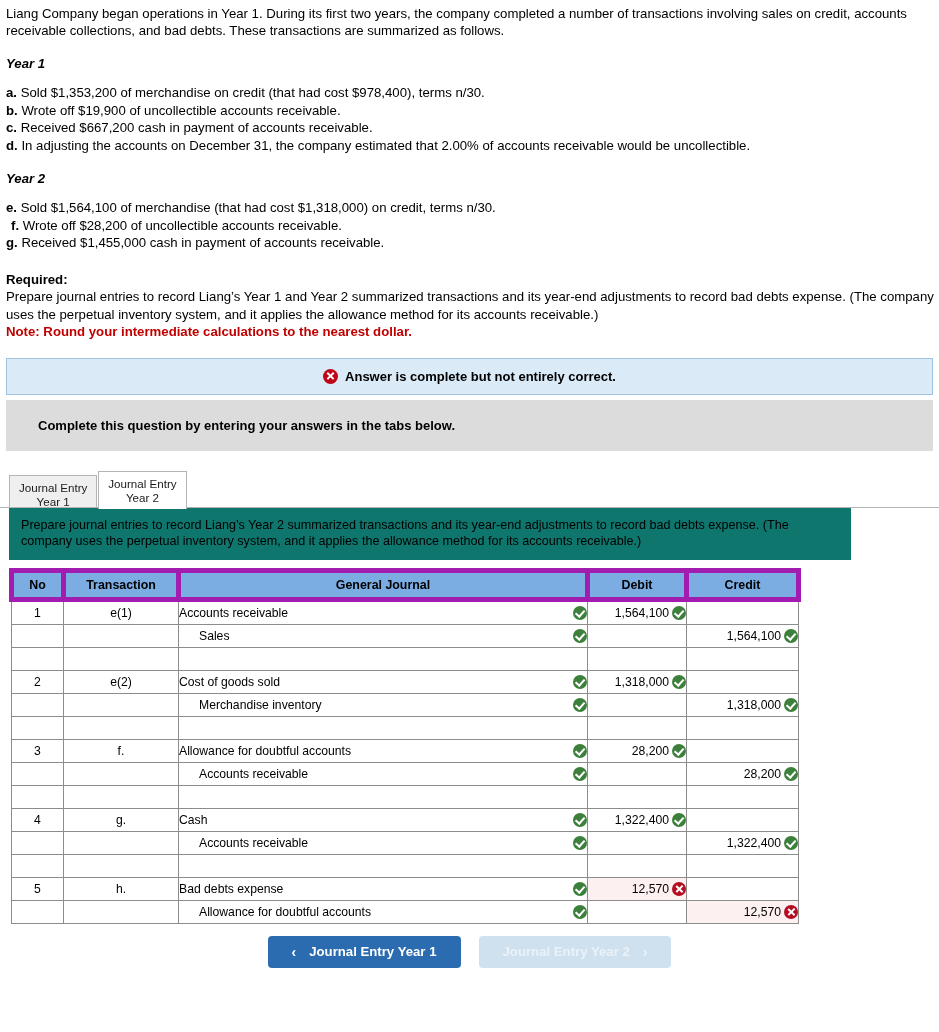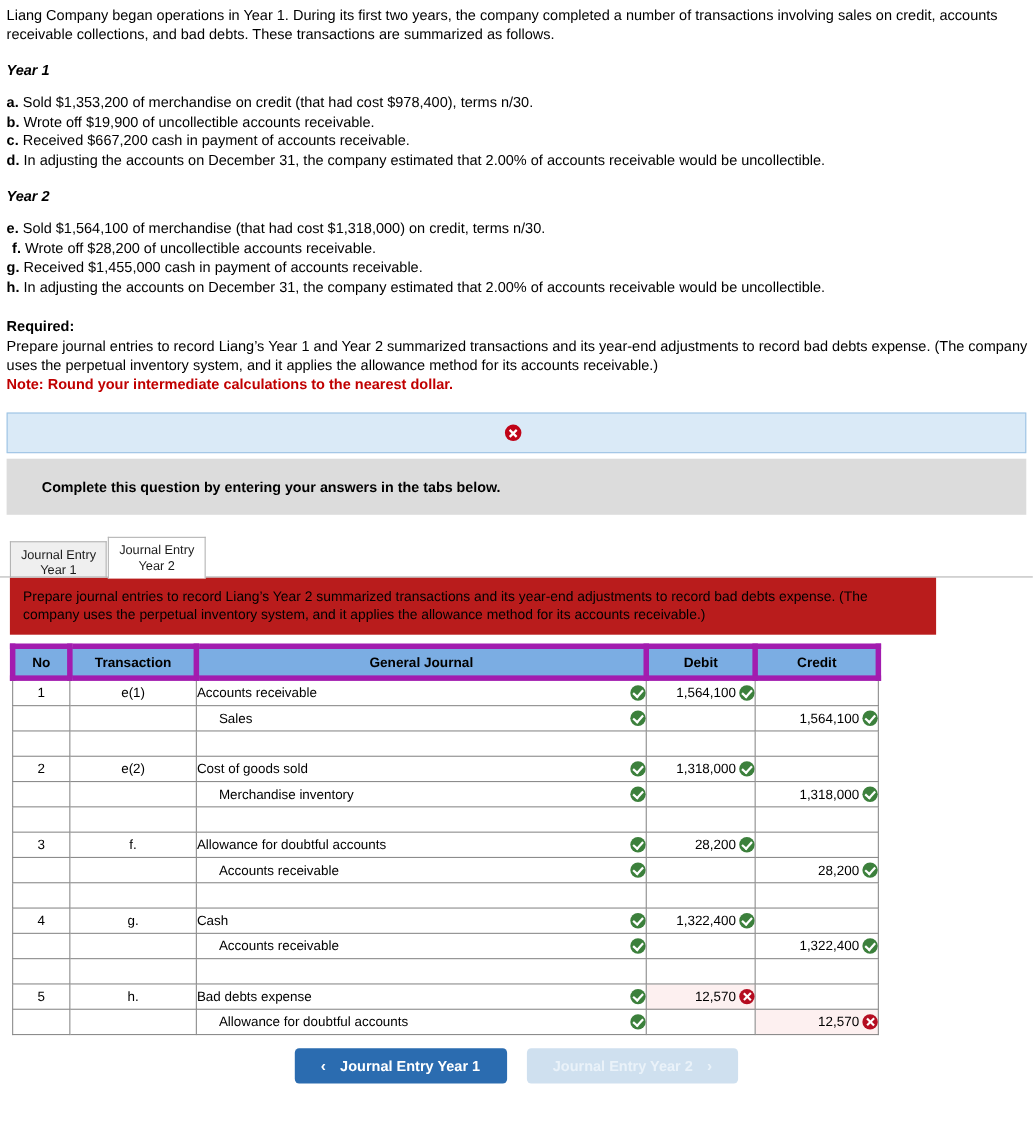--- a/index.html
+++ b/index.html
@@ -122,21 +122,21 @@
     position: absolute;
     left: -9px;
     right: 0;
     bottom: 0;
     border-bottom: 1px solid #b4b4b4;
     z-index: 1;
   }
 
   
   .blue-panel {
-    background: #b91c1c;
+    background: #0f766e;
     margin: 0 88px 0 9px;
     padding: 9px 12px 10px 12px;
     font-size: 12.6px;
     line-height: 16.5px;
   }
 
   
   table.journal {
     border-collapse: collapse;
     margin: 8px 0 0 9px;
@@ -263,31 +263,31 @@
     <div class="ln"><span class="lbl">b.</span> <span>Wrote off $19,900 of uncollectible accounts receivable.</span></div>
     <div class="ln"><span class="lbl">c.</span> <span>Received $667,200 cash in payment of accounts receivable.</span></div>
     <div class="ln"><span class="lbl">d.</span> <span>In adjusting the accounts on December 31, the company estimated that 2.00% of accounts receivable would be uncollectible.</span></div>
   </div>
 
   <div class="year-head">Year 2</div>
   <div class="trans-list">
     <div class="ln"><span class="lbl">e.</span> <span>Sold $1,564,100 of merchandise (that had cost $1,318,000) on credit, terms n/30.</span></div>
     <div class="ln indent"><span class="lbl">f.</span> <span>Wrote off $28,200 of uncollectible accounts receivable.</span></div>
     <div class="ln"><span class="lbl">g.</span> <span>Received $1,455,000 cash in payment of accounts receivable.</span></div>
-    <div class="ln"><span class="lbl">h.</span> <span>In adjusting the accounts on December 31, the company estimated that 2.00% of accounts receivable would be uncollectible.</span></div>
   </div>
 
   <div class="required-block">
     <div class="required-title">Required:</div>
     <div>Prepare journal entries to record Liang’s Year 1 and Year 2 summarized transactions and its year-end adjustments to record bad debts expense. (The company uses the perpetual inventory system, and it applies the allowance method for its accounts receivable.)</div>
     <div class="note-red">Note: Round your intermediate calculations to the nearest dollar.</div>
   </div>
 
   <div class="status-banner">
     <span class="icon-x-circle"></span>
+    <span>Answer is complete but not entirely correct.</span>
   </div>
 
   <div class="grey-bar">
     <span>Complete this question by entering your answers in the tabs below.</span>
   </div>
 
   <div class="tabbar">
     <div class="tab-underline"></div>
     <div class="tab">Journal Entry
 Year 1</div>

